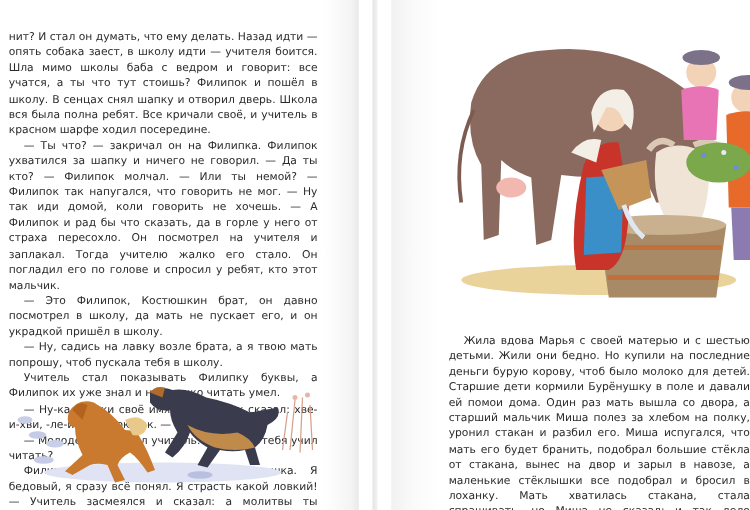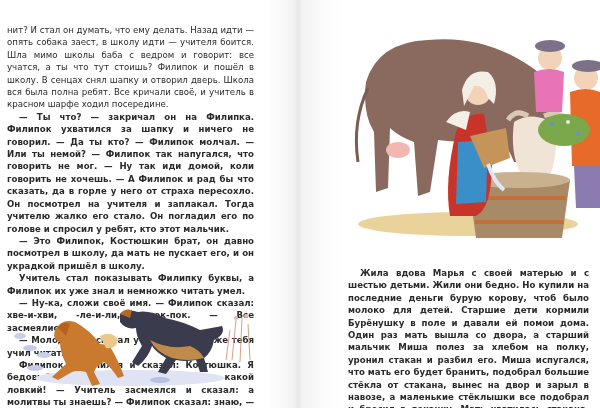--- a/index.html
+++ b/index.html
@@ -2,36 +2,36 @@
 <html><head>
   <meta charset="utf-8">
   <style>
     html, body { margin: 0; padding: 0; }
     body {
       width: 600px; height: 408px; overflow: hidden;
       background: #ffffff;
       font-family: "DejaVu Sans", "Liberation Sans", sans-serif;
       position: relative;
     }
-    .spread { position: absolute; inset: 0; display: flex; }
+    .spread { position: absolute; inset: 0; display: flex; gap: 11px; }
     .page { position: relative; height: 408px; background: #fff; }
     .page-left { width: 298px; background: linear-gradient(to right, #ffffff 0%, #ffffff 90%, #f4f4f4 98%, #e9e9e9 100%); }
     .gutter { width: 4px; background: linear-gradient(to right, #e4e4e4, #f2f2f2); }
     .page-right { width: 298px; background: linear-gradient(to right, #f1f1f1 0%, #fafafa 6%, #ffffff 14%); }
 
     .text {
       position: absolute;
       font-size: 8.6px;
       line-height: 12.4px;
       color: #2a2a2a;
       text-align: justify;
       hyphens: auto;
     }
     .text p { margin: 0; text-indent: 0; }
-    .text p.ind { text-indent: 12px; font-weight: bold; }
+    .text p.ind { text-indent: 12px; }
     .left-text { left: 7px; top: 24px; width: 247px; }
     .right-text { left: 46px; top: 267px; width: 241px; }
 
     .chapter-title {
       position: absolute; left: 0; width: 298px; top: 245px;
       text-align: center; font-size: 12px; letter-spacing: 0.3px;
       color: #6b4fa0; font-weight: normal;
     }
     .page-number {
       position: absolute; left: 0; width: 298px; top: 370px;
@@ -44,20 +44,21 @@
 </head>
 <body>
 
 <div class="spread">
 
   <div class="page page-left">
     <div class="text left-text">
       <p>нит? И стал он думать, что ему делать. Назад идти — опять собака заест, в школу идти — учителя боится. Шла мимо школы баба с ведром и говорит: все учатся, а ты что тут стоишь? Филипок и пошёл в школу. В сенцах снял шапку и отворил дверь. Школа вся была полна ребят. Все кричали своё, и учитель в красном шарфе ходил посередине.</p>
       <p class="ind">— Ты что? — закричал он на Филипка. Филипок ухватился за шапку и ничего не говорил. — Да ты кто? — Филипок молчал. — Или ты немой? — Филипок так напугался, что говорить не мог. — Ну так иди домой, коли говорить не хочешь. — А Филипок и рад бы что сказать, да в горле у него от страха пересохло. Он посмотрел на учителя и заплакал. Тогда учителю жалко его стало. Он погладил его по голове и спросил у ребят, кто этот мальчик.</p>
       <p class="ind">— Это Филипок, Костюшкин брат, он давно посмотрел в школу, да мать не пускает его, и он украдкой пришёл в школу.</p>
+      <p class="ind">— Ну, садись на лавку возле брата, а я твою мать попрошу, чтоб пускала тебя в школу.</p>
       <p class="ind">Учитель стал показывать Филипку буквы, а Филипок их уже знал и немножко читать умел.</p>
       <p class="ind">— Ну-ка, сложи своё имя. — Филипок сказал: хве-и-хви, -ле-и-ли, -пеок-пок. — Все засмеялись.</p>
       <p class="ind">— Молодец, — сказал учитель. — Кто же тебя учил читать?</p>
       <p class="ind">Филипок осмелился и сказал: Костюшка. Я бедовый, я сразу всё понял. Я страсть какой ловкий! — Учитель засмеялся и сказал: а молитвы ты знаешь? — Филипок сказал: знаю, — и начал говорить Богородицу; но всякое слово говорил не так. Учитель остановил его и сказал: ты погоди хвалиться, а поучись.</p>
 
     </div>
 
     <svg class="illus dogs" viewBox="0 0 270 90">
 
       <ellipse cx="20" cy="36" rx="6" ry="3" fill="#c9cfe8"></ellipse>

